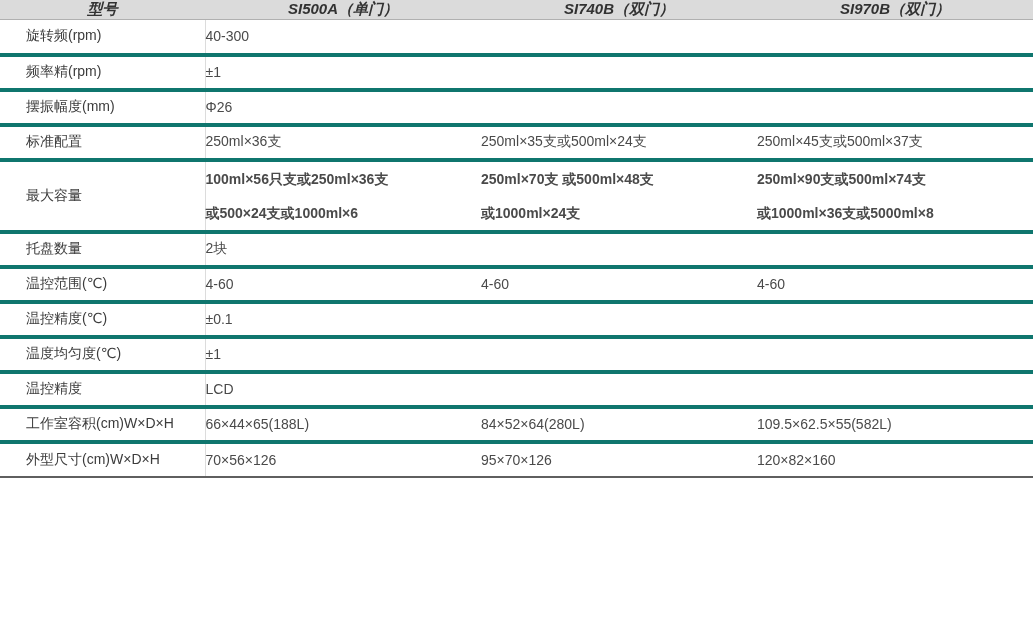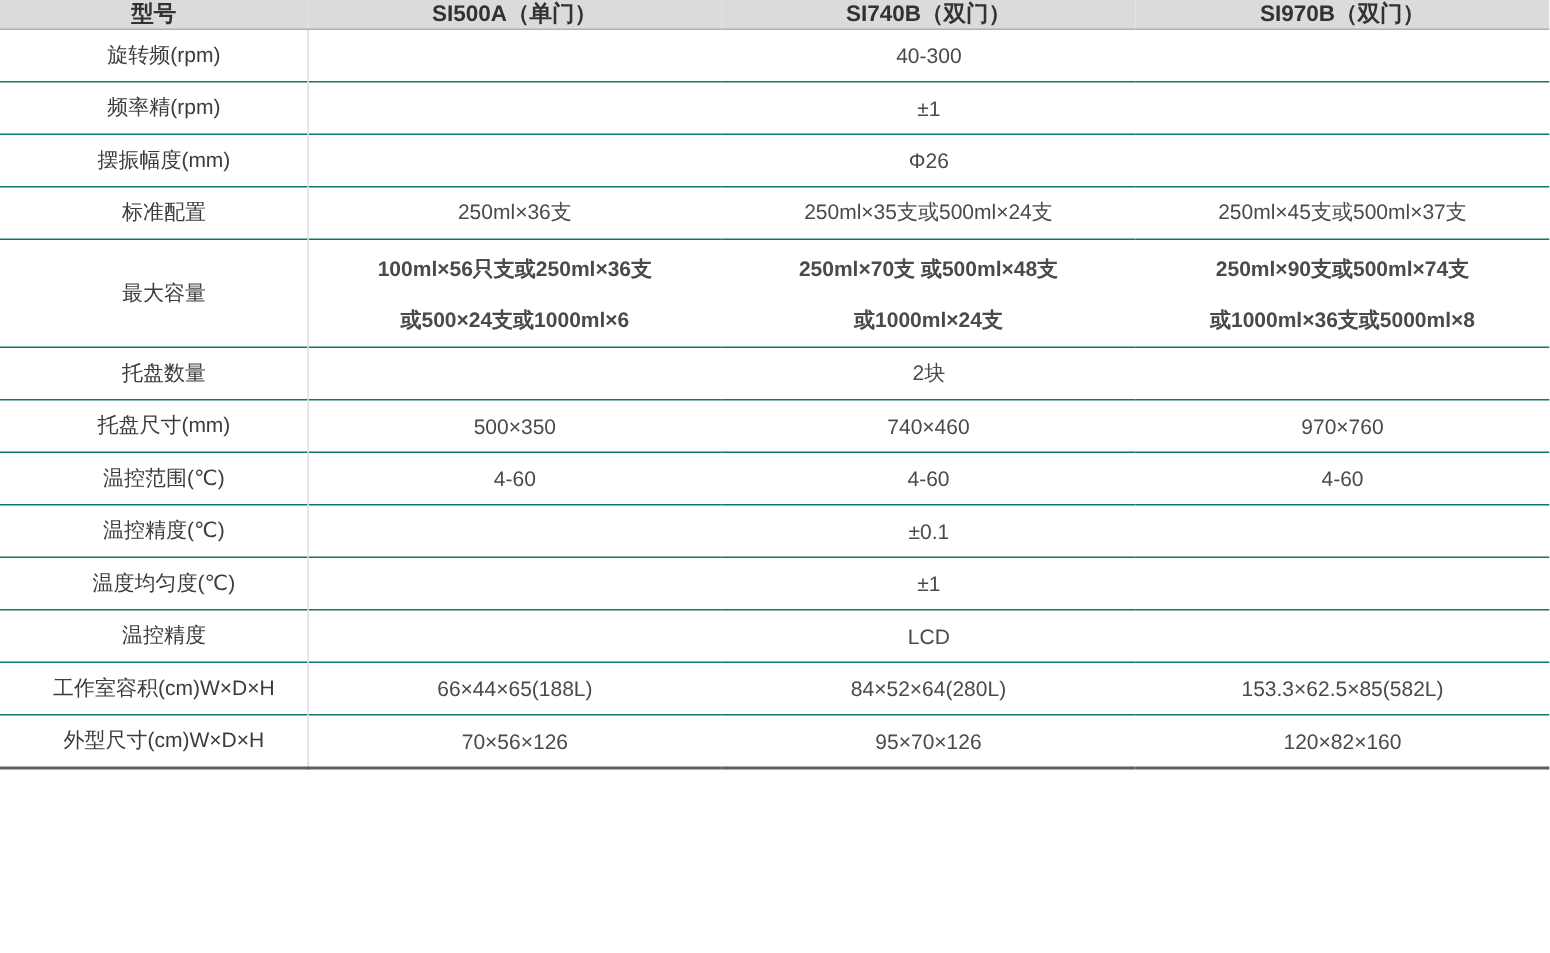--- a/index.html
+++ b/index.html
@@ -5,41 +5,41 @@
   html,body{margin:0;padding:0;background:#ffffff;}
   body{
     width:1033px;height:635px;overflow:hidden;
     font-family:"Liberation Sans","DejaVu Sans",sans-serif;
     color:#454545;
   }
   table{
     width:1033px;border-collapse:collapse;table-layout:fixed;
     border-bottom:2px solid #5f5f5f;
   }
-  thead tr{height:18px;}
+  thead tr{height:18px;font-style:italic;}
   thead th{
     background:#dbdbdb;
     font-weight:bold;font-size:15px;color:#323232;
     text-align:center;vertical-align:middle;
     border-bottom:1px solid #b0b0b0;
     padding:0;
   }
   tbody tr{height:35px;}
   tbody tr.tall-row{height:72px;}
   tbody td{
     font-size:14px;vertical-align:middle;padding:0;
-    border-top:1px solid #0f766e;
+    border-top:4px solid #0f766e;
   }
   tbody tr:first-child td{border-top:none;}
   td.label-cell{
-    text-align:center;padding-left:14px;
+    text-align:left;padding-left:26px;
     border-right:1px solid #dcdcdc;
     color:#3c3c3c;
   }
-  td.value-cell{text-align:center;color:#4a4a4a;}
+  td.value-cell{color:#4a4a4a;}
   .tall-row td.value-cell div{line-height:34px;font-weight:bold;}
 </style>
 </head>
 <body>
 
 <table>
   <colgroup>
     <col style="width:205px">
     <col style="width:276px">
     <col style="width:276px">
@@ -85,26 +85,20 @@
         <td class="value-cell">
           <div>250ml×90支或500ml×74支</div>
           <div>或1000ml×36支或5000ml×8</div>
         </td>
       </tr>
       <tr>
         <td class="label-cell">托盘数量</td>
         <td class="value-cell" colspan="3">2块</td>
       </tr>
       <tr>
-        <td class="label-cell">托盘尺寸(mm)</td>
-        <td class="value-cell">500×350</td>
-        <td class="value-cell">740×460</td>
-        <td class="value-cell">970×760</td>
-      </tr>
-      <tr>
         <td class="label-cell">温控范围(℃)</td>
         <td class="value-cell">4-60</td>
         <td class="value-cell">4-60</td>
         <td class="value-cell">4-60</td>
       </tr>
       <tr>
         <td class="label-cell">温控精度(℃)</td>
         <td class="value-cell" colspan="3">±0.1</td>
       </tr>
       <tr>
@@ -112,21 +106,21 @@
         <td class="value-cell" colspan="3">±1</td>
       </tr>
       <tr>
         <td class="label-cell">温控精度</td>
         <td class="value-cell" colspan="3">LCD</td>
       </tr>
       <tr>
         <td class="label-cell">工作室容积(cm)W×D×H</td>
         <td class="value-cell">66×44×65(188L)</td>
         <td class="value-cell">84×52×64(280L)</td>
-        <td class="value-cell">153.3×62.5×85(582L)</td>
+        <td class="value-cell">109.5×62.5×55(582L)</td>
       </tr>
       <tr>
         <td class="label-cell">外型尺寸(cm)W×D×H</td>
         <td class="value-cell">70×56×126</td>
         <td class="value-cell">95×70×126</td>
         <td class="value-cell">120×82×160</td>
       </tr>
     </tbody>
 </table>
 

